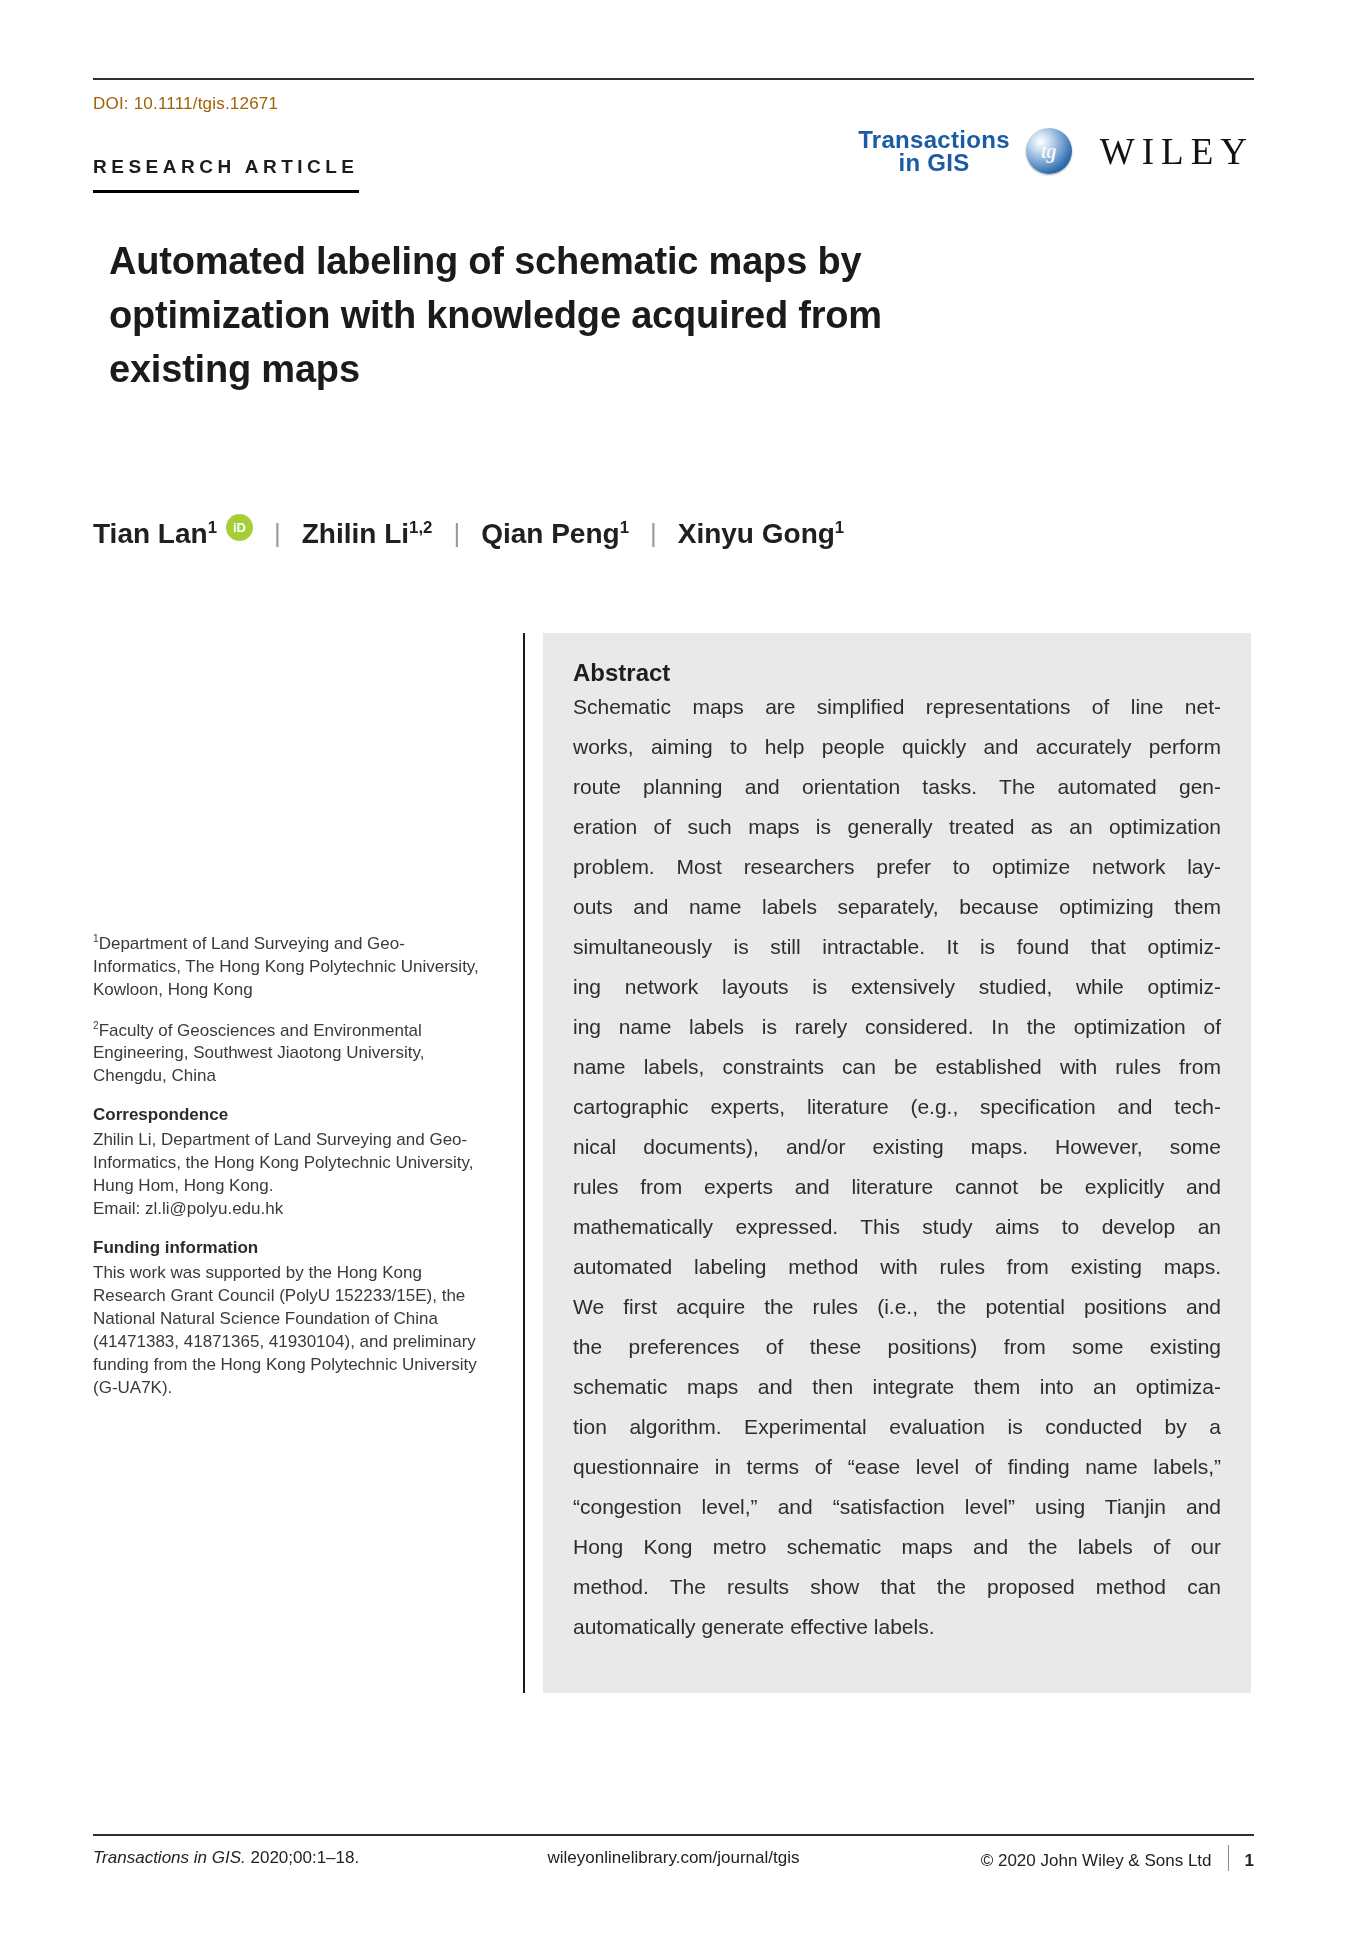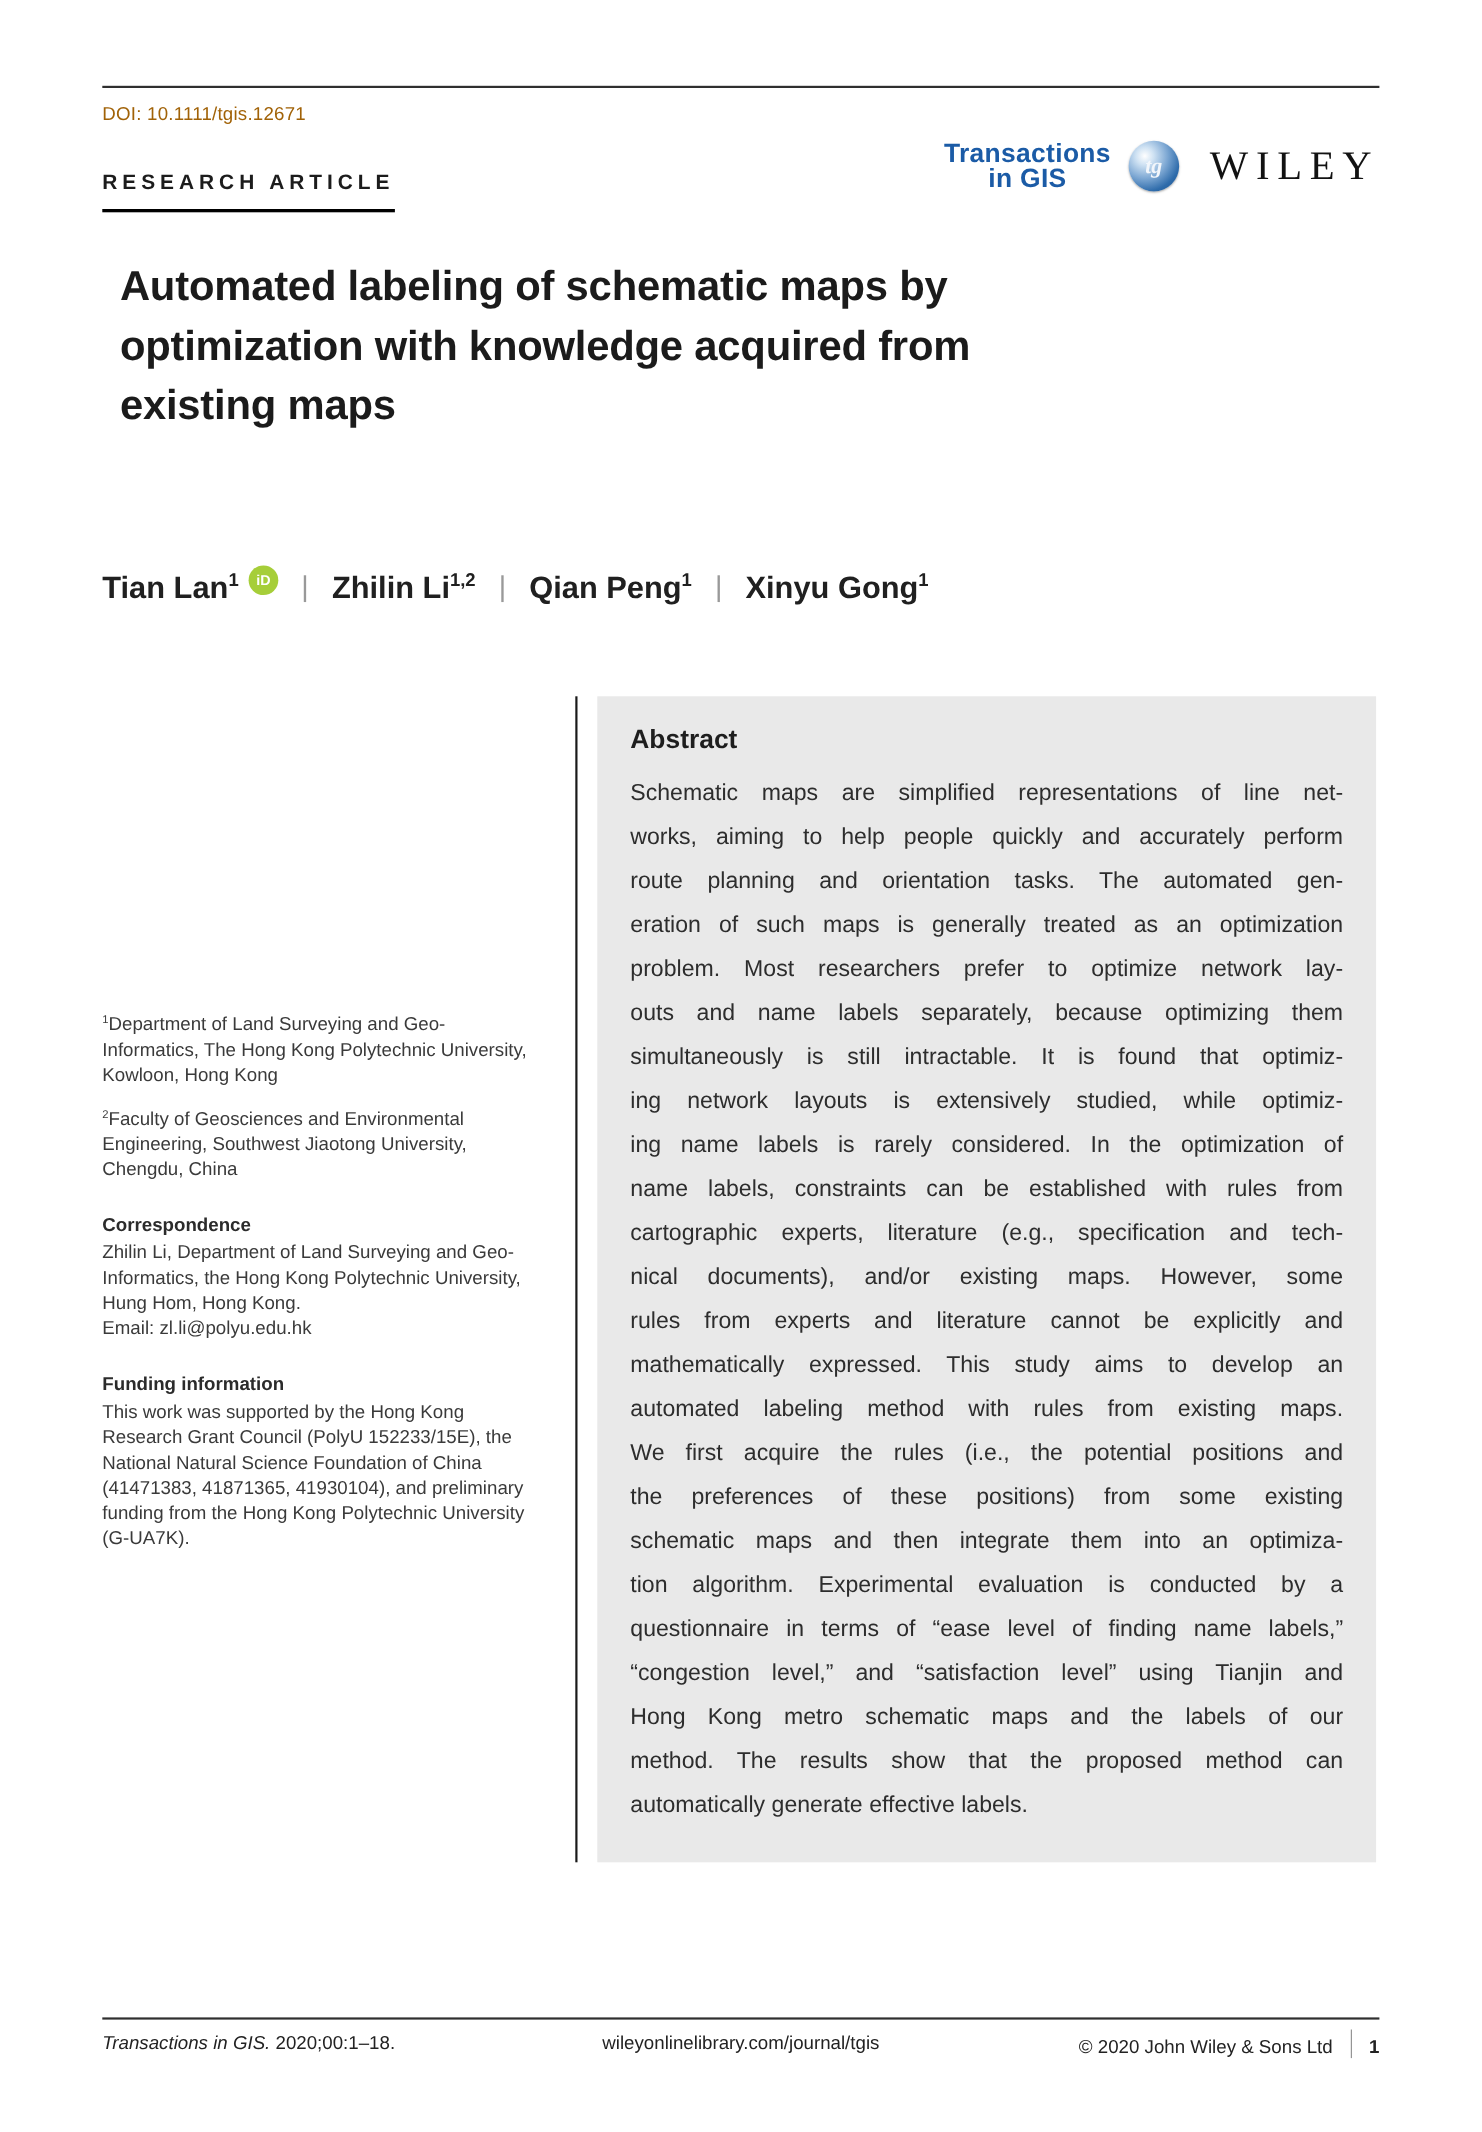--- a/index.html
+++ b/index.html
@@ -44,28 +44,28 @@
     width:27px;height:27px;border-radius:50%;background:var(--orcid-green);
     color:#fff;font-size:13px;font-weight:700;font-style:normal;
     display:inline-flex;align-items:center;justify-content:center;
     margin-left:9px;transform:translateY(-7px);letter-spacing:0;
   }
 
   .content{position:absolute;top:633px;left:93px;width:1161px;display:flex;align-items:center;}
   .left-col{width:392px;font-size:17px;line-height:23px;color:#3a3a3a;}
   .affil{margin:0 0 13px 0;}
   .affil sup,.left-col sup{font-size:60%;}
-  .block{margin-top:28px;}
+  .block{margin-top:16px;}
   .block-heading{font-weight:700;color:#2b2b2b;margin-bottom:2px;}
   .block-text{margin:0;}
   .email{color:#3a3a3a;}
 
   .divider{width:2px;background:#1a1a1a;margin-left:38px;height:1060px;}
   .abstract-box{margin-left:18px;width:708px;height:1060px;background:var(--abstract-bg);padding:26px 30px;}
-  .abstract-heading{font-size:24px;font-weight:700;color:#1e1e1e;margin-bottom:14px;}
+  .abstract-heading{font-size:24px;font-weight:700;color:#1e1e1e;}
   .abstract-body{font-size:21px;line-height:40px;color:#2d2d2d;}
   .abs-line{text-align:justify;text-align-last:justify;white-space:normal;}
   .abs-line:last-child{text-align-last:left;}
 
   .footer-rule{position:absolute;top:1834px;left:93px;width:1161px;height:1.5px;background:#2f2f2f;}
   .footer-row{position:absolute;top:1845px;left:93px;width:1161px;font-size:17px;color:#222;display:flex;align-items:center;}
   .footer-left .ital{font-style:italic;}
   .footer-center{position:absolute;left:50%;transform:translateX(-50%);}
   .footer-right{margin-left:auto;display:flex;align-items:flex-end;}
   .page-sep{width:1px;height:26px;background:#8a8a8a;margin:0 16px;display:inline-block;}

